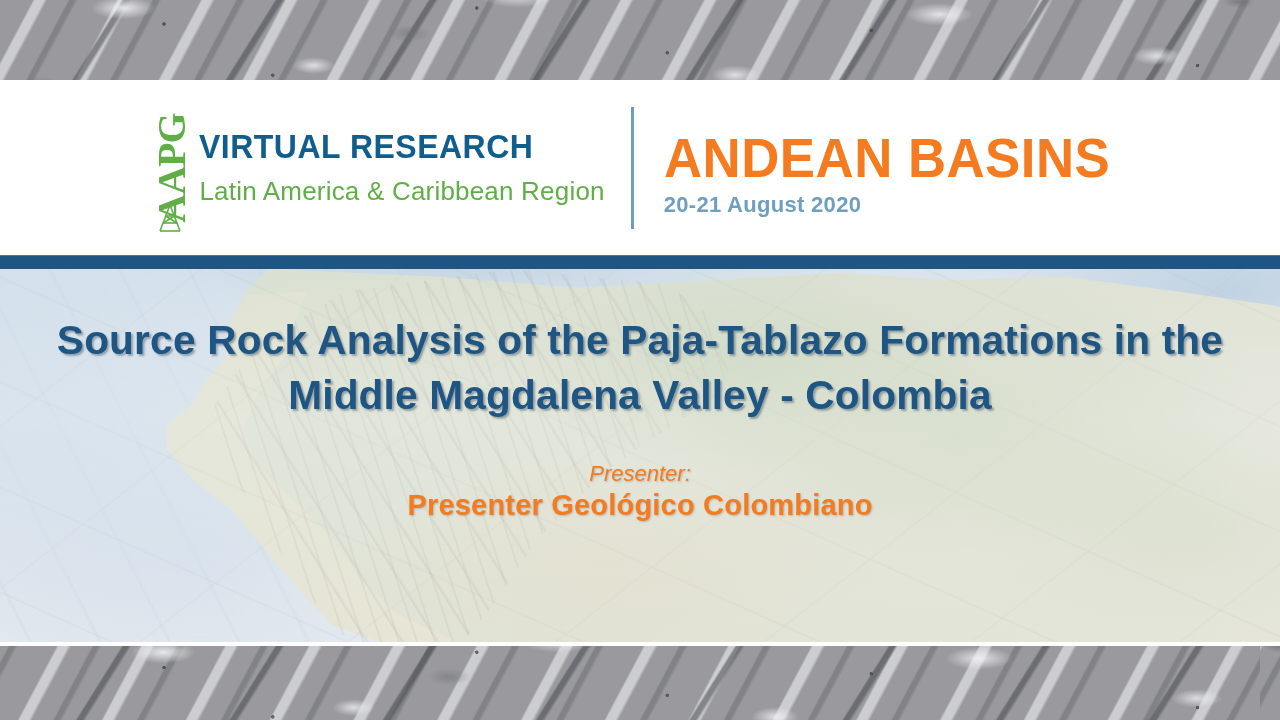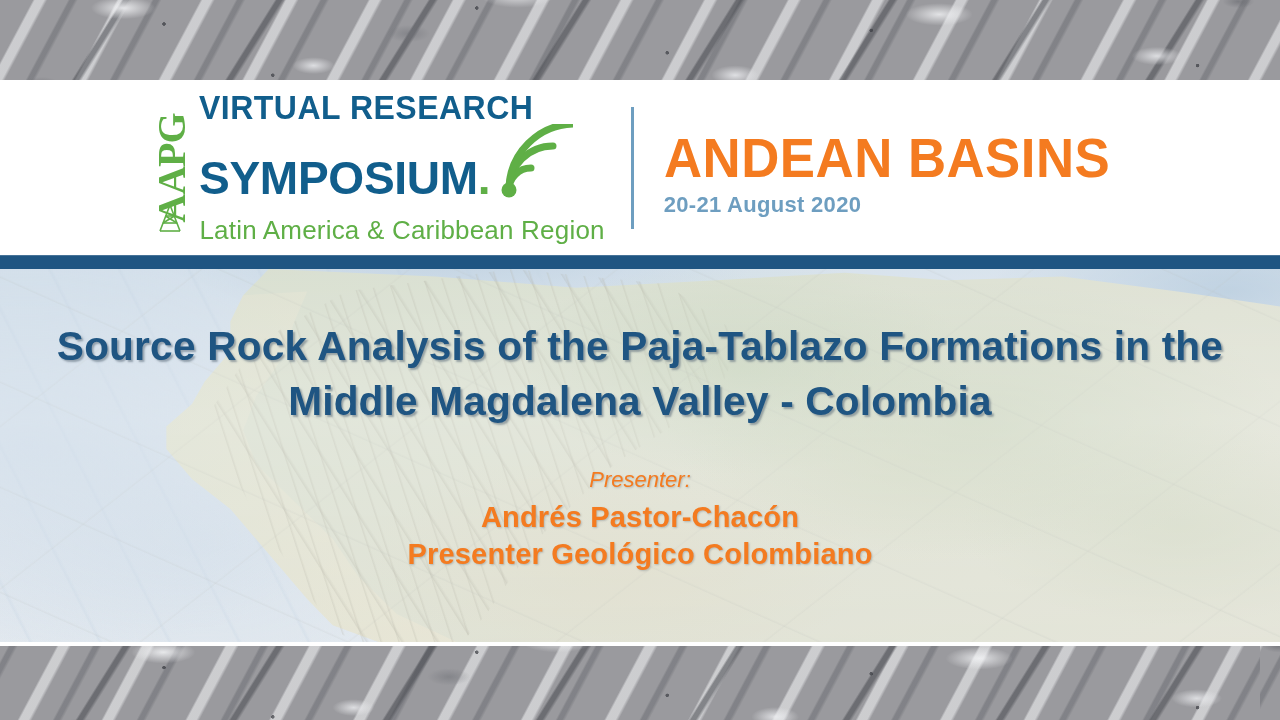--- a/index.html
+++ b/index.html
@@ -348,21 +348,21 @@
   .map-hairline-bottom {
     position: absolute;
     left: 0; bottom: 0; width: 1280px; height: 2px;
     background: #ffffff;
   }
 
   
   .slide-copy {
     position: absolute;
     left: 0;
-    top: 275px;
+    top: 269px;
     width: 1280px;
     height: 375px;
     display: flex;
     flex-direction: column;
     align-items: center;
     padding-top: 44px;
     box-sizing: border-box;
   }
   .slide-title {
     width: 1180px;
@@ -421,33 +421,20 @@
             <path d="M10.5 14 L19.5 14"></path>
             <path d="M8 21 L19.5 14"></path>
             <path d="M22 21 L10.5 14"></path>
             <path d="M5 29 L25 29"></path>
           </g>
         </svg>
       </div>
 
       <div class="lockup">
         <div class="vr-text">VIRTUAL RESEARCH</div>
-        <div class="lockup-row1">
-          <div class="sym-text"><span>SYMPOSIUM</span><span class="sym-dot">.</span></div>
-          <div class="wifi-wrap">
-            <svg viewBox="0 0 74 76" width="74" height="76" aria-hidden="true">
-              <g fill="none" stroke="#5FAF46" stroke-width="7" stroke-linecap="round">
-                <path d="M10 66 A22 22 0 0 1 32 44"></path>
-                <path d="M10 66 A44 44 0 0 1 54 22"></path>
-                <path d="M10 66 A66 66 0 0 1 76 0"></path>
-              </g>
-              <circle cx="10" cy="66" r="7.5" fill="#5FAF46"></circle>
-            </svg>
-          </div>
-        </div>
         <div class="lockup-sub">Latin America &amp; Caribbean Region</div>
       </div>
 
       <div class="v-rule"></div>
 
       <div class="andean-block">
         <div class="andean-title">ANDEAN BASINS</div>
         <div class="andean-date">20-21 August 2020</div>
       </div>
 
@@ -465,21 +452,20 @@
     <div class="map-layer map-relief"></div>
     <div class="map-layer map-green"></div>
     <div class="map-layer map-rivers"></div>
     <div class="map-layer map-veil"></div>
     <div class="map-hairline-bottom"></div>
   </div>
 
   <div class="slide-copy">
     <div class="slide-title">Source Rock Analysis of the Paja-Tablazo Formations in the Middle Magdalena Valley - Colombia</div>
     <div class="presenter-label">Presenter:</div>
-    <div class="presenter-name">Andrés Pastor-Chacón</div>
     <div class="presenter-org">Presenter Geológico Colombiano</div>
   </div>
 
   <div class="texture-band bottom">
     <div class="tex-layer tex-stripes"></div>
     <div class="tex-layer tex-stripes2"></div>
     <div class="tex-layer tex-mottle"></div>
     <div class="tex-layer tex-specks"></div>
   </div>
 

